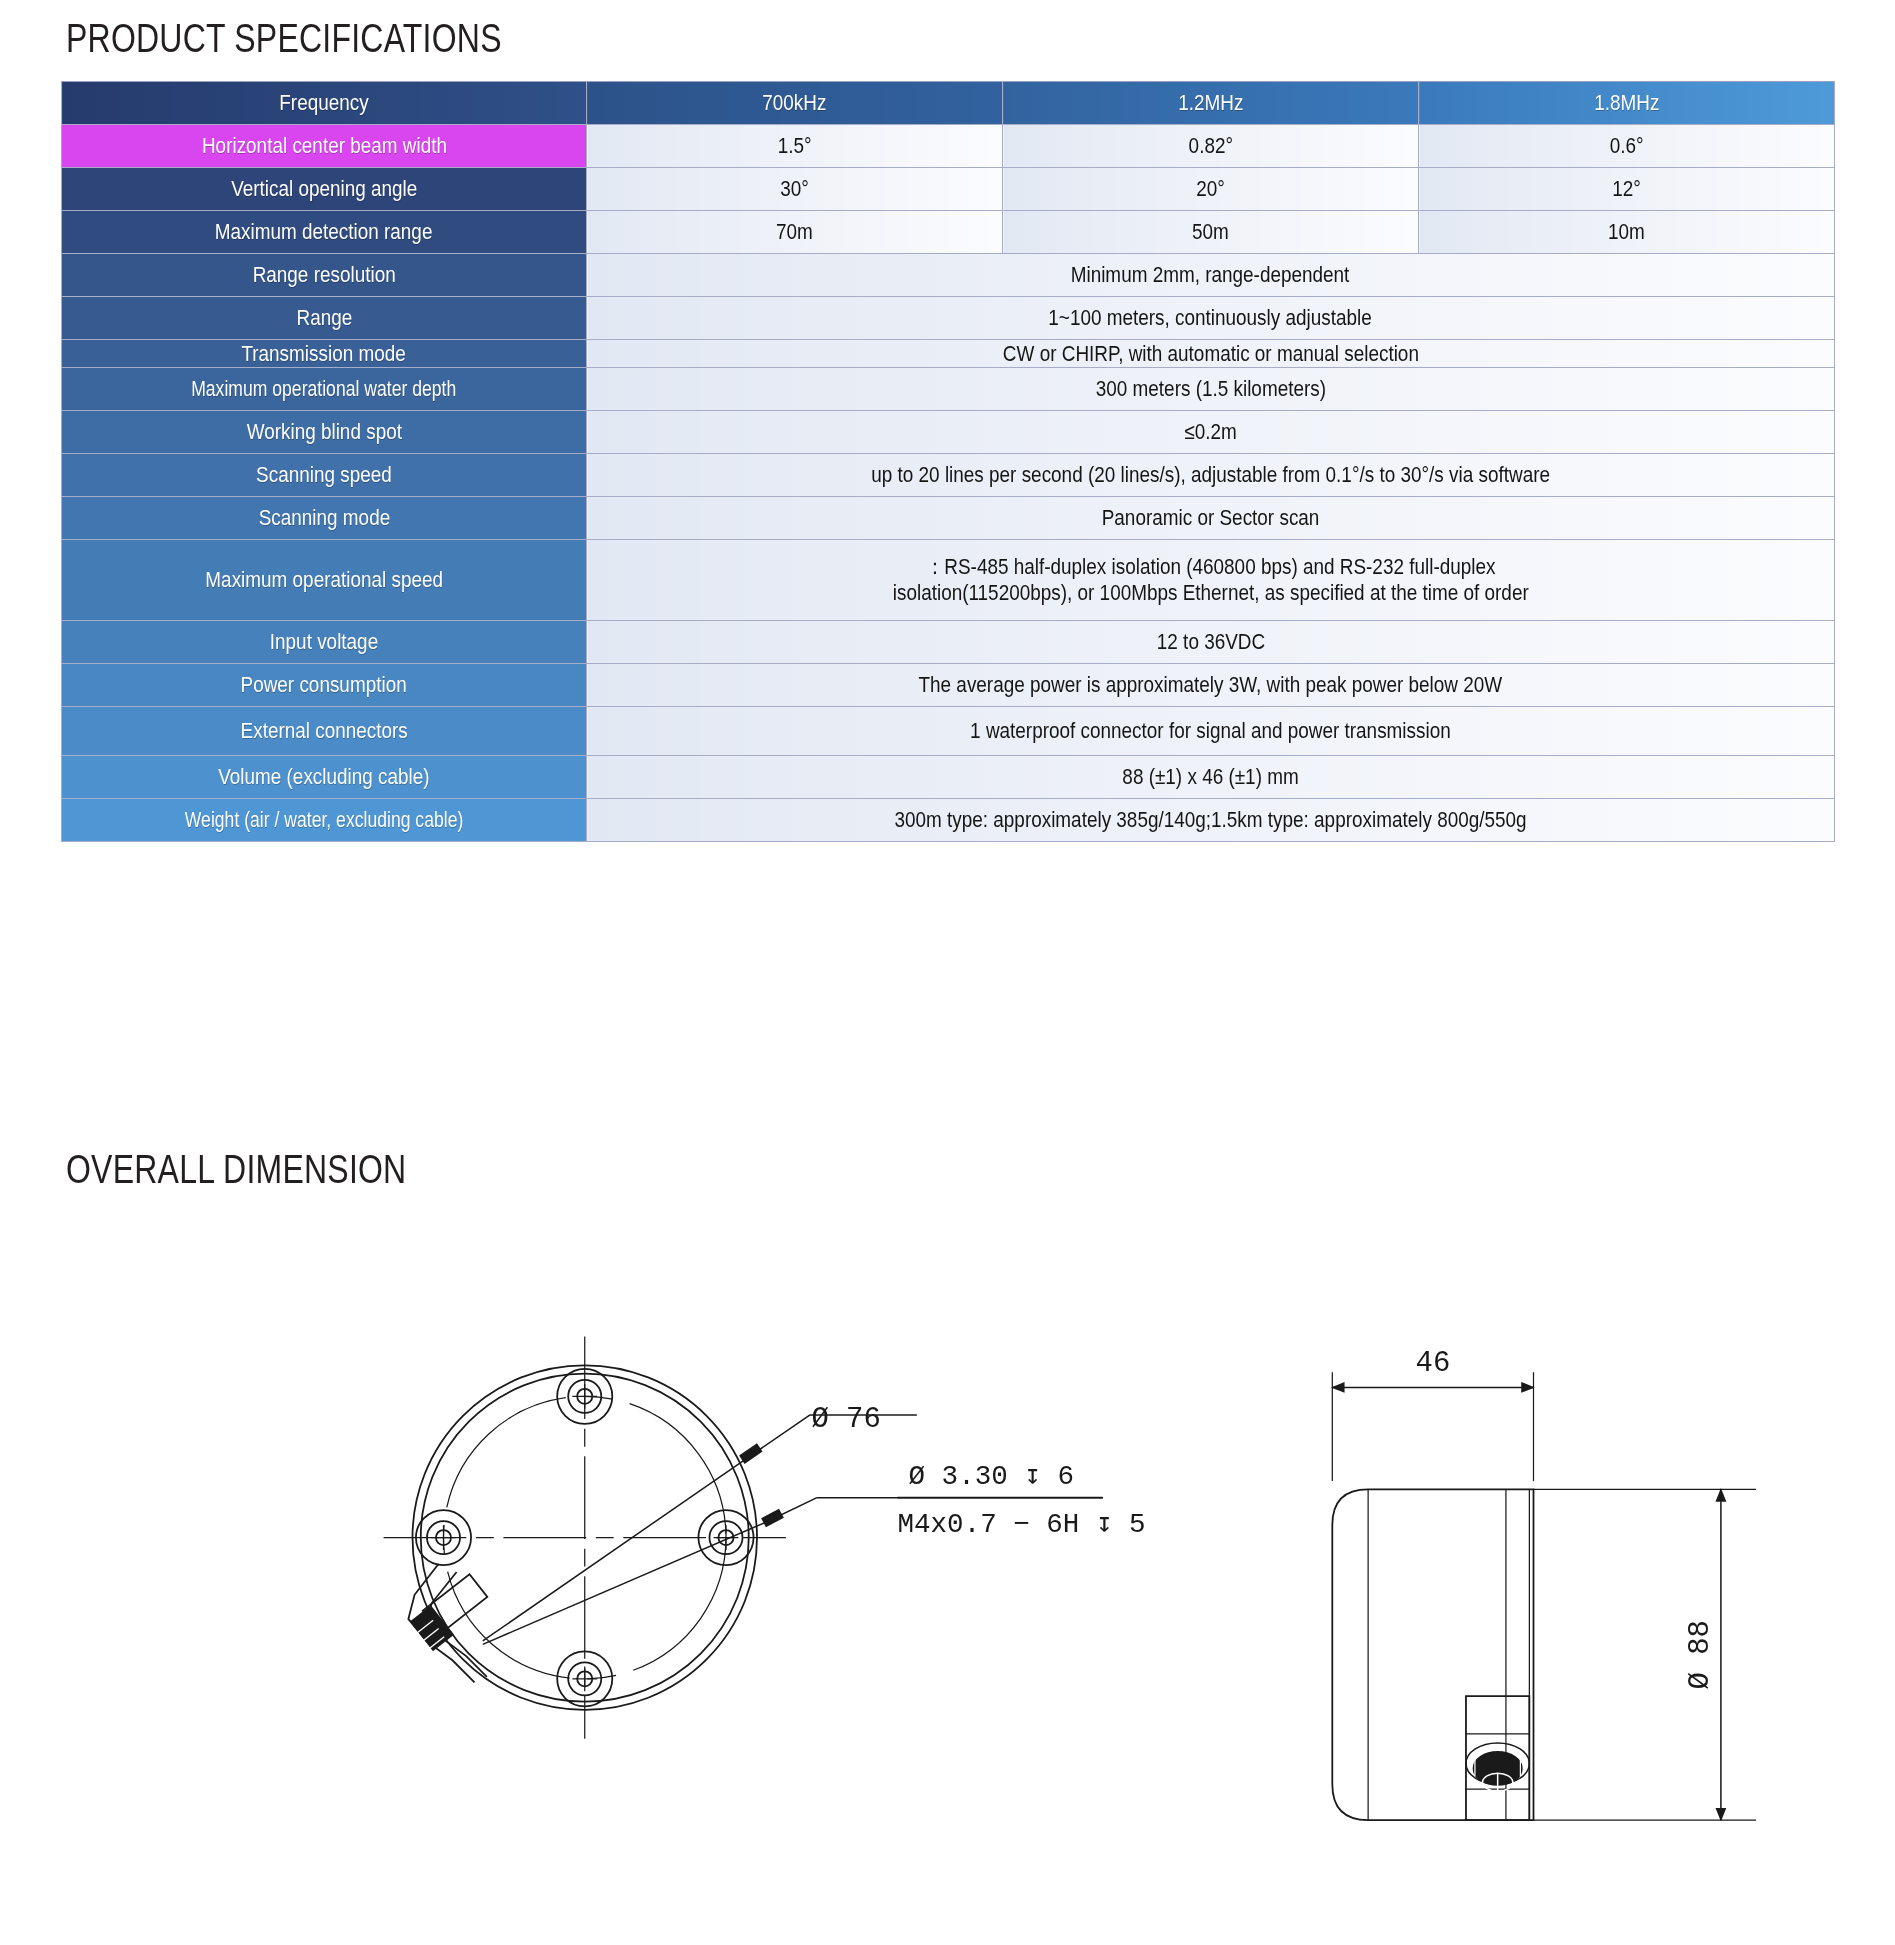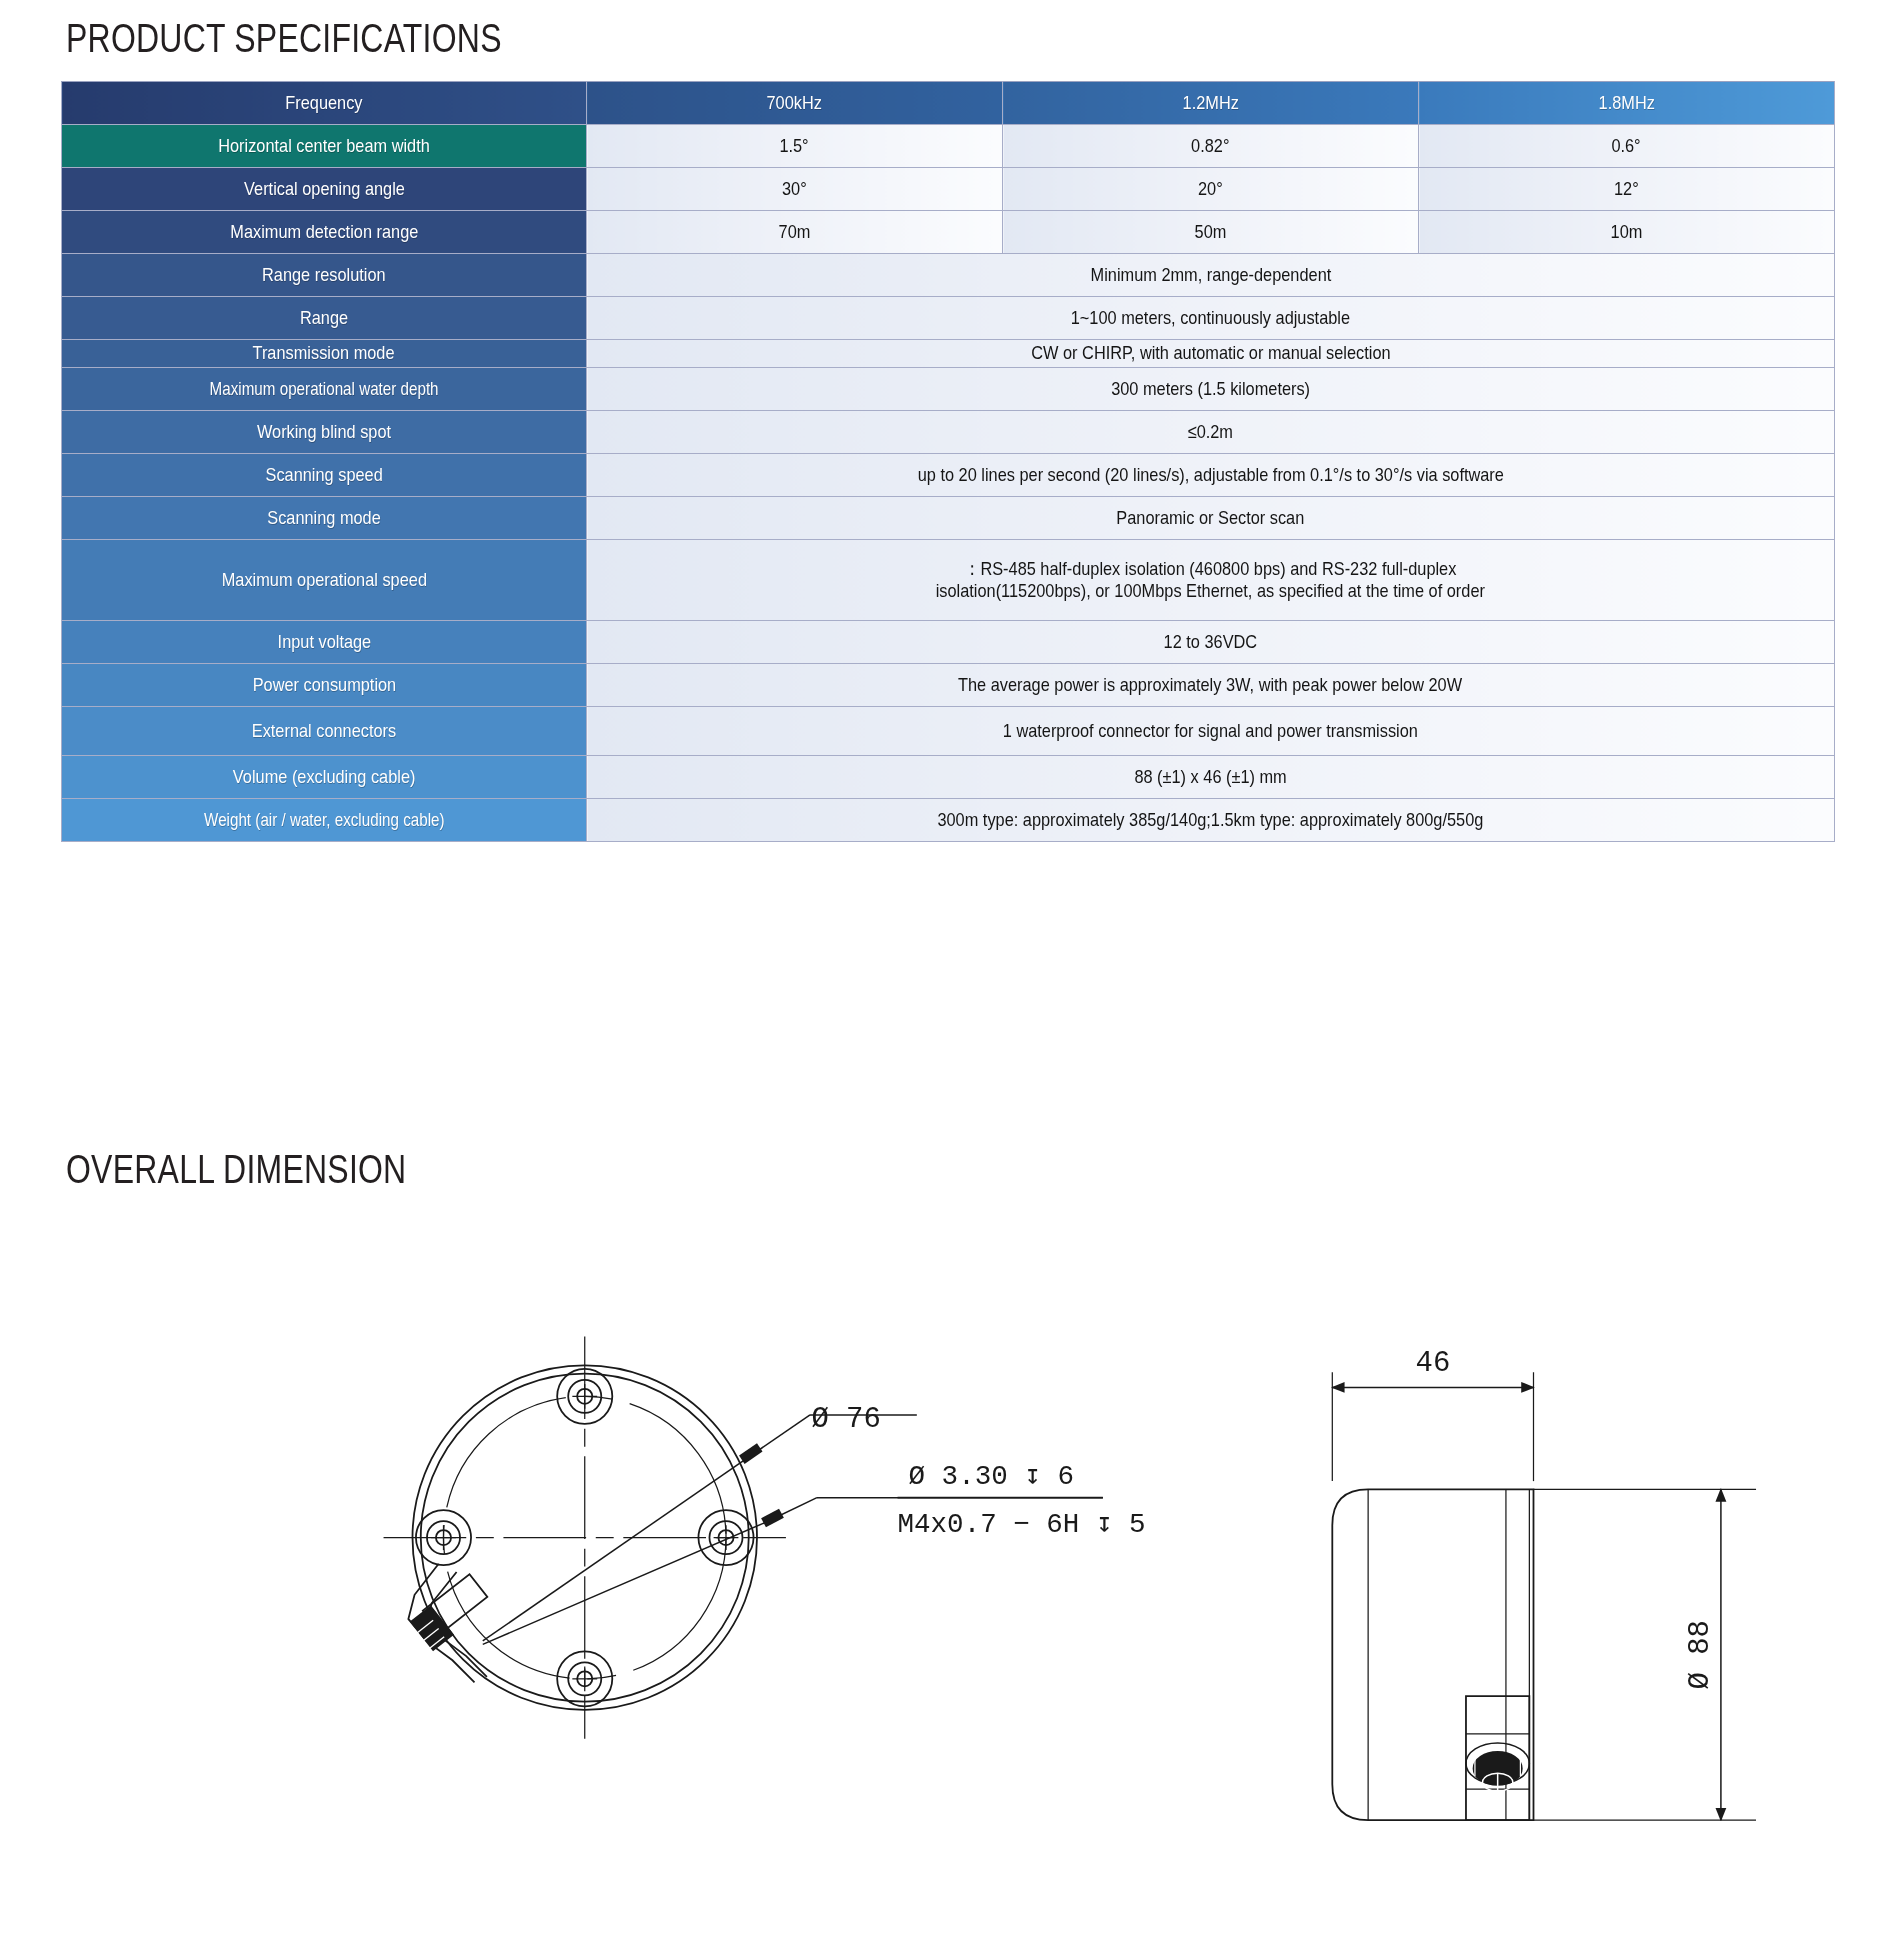--- a/index.html
+++ b/index.html
@@ -34,21 +34,21 @@
     left: 61px; top: 81px;
     width: 1772px;
     border-collapse: collapse;
     table-layout: fixed;
   }
   .spec-table td {
     border: 1.4px solid #a7adc8;
     padding: 0 4.1px;
     vertical-align: middle;
     text-align: center;
-    font-size: 19px;
+    font-size: 22px;
     line-height: 1.18;
   }
   .lbl {
     width: 525px;
     color: #ffffff;
     font-size: 23px;
     text-shadow: 0.5px 0.5px 0 rgba(0,0,0,.25);
   }
   .val {
     color: #151515;
@@ -84,21 +84,21 @@
 
   <table class="spec-table">
     <tbody id="spec-body">
         <tr class="header-row">
           <td class="hdr hdr-1 lbl-w" style="width: 525px; height: 43px;"><span class="cond">Frequency</span></td>
           <td class="hdr hdr-2" style="width: 416px; height: 43px;"><span class="cond">700kHz</span></td>
           <td class="hdr hdr-3" style="width: 416px; height: 43px;"><span class="cond">1.2MHz</span></td>
           <td class="hdr hdr-4" style="width: 416px; height: 43px;"><span class="cond">1.8MHz</span></td>
         </tr>
         <tr>
-          <td class="lbl" style="background: #0f766e; height: 43px;"><span class="cond">Horizontal center beam width</span></td>
+          <td class="lbl" style="background: #d946ef; height: 43px;"><span class="cond">Horizontal center beam width</span></td>
           <td class="val"><span class="cond">1.5°</span></td>
           <td class="val"><span class="cond">0.82°</span></td>
           <td class="val"><span class="cond">0.6°</span></td>
         </tr>
         <tr>
           <td class="lbl" style="background: rgb(46, 69, 121); height: 43px;"><span class="cond">Vertical opening angle</span></td>
           <td class="val"><span class="cond">30°</span></td>
           <td class="val"><span class="cond">20°</span></td>
           <td class="val"><span class="cond">12°</span></td>
         </tr>

